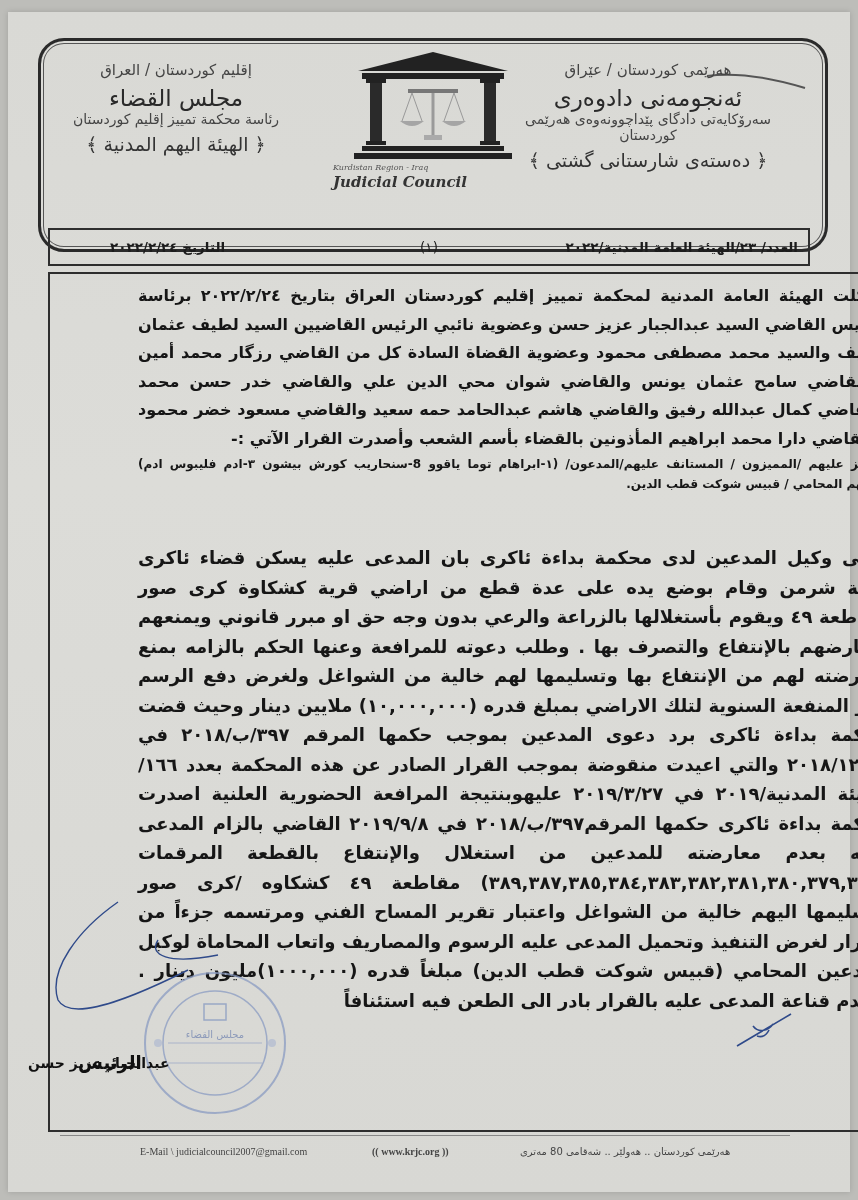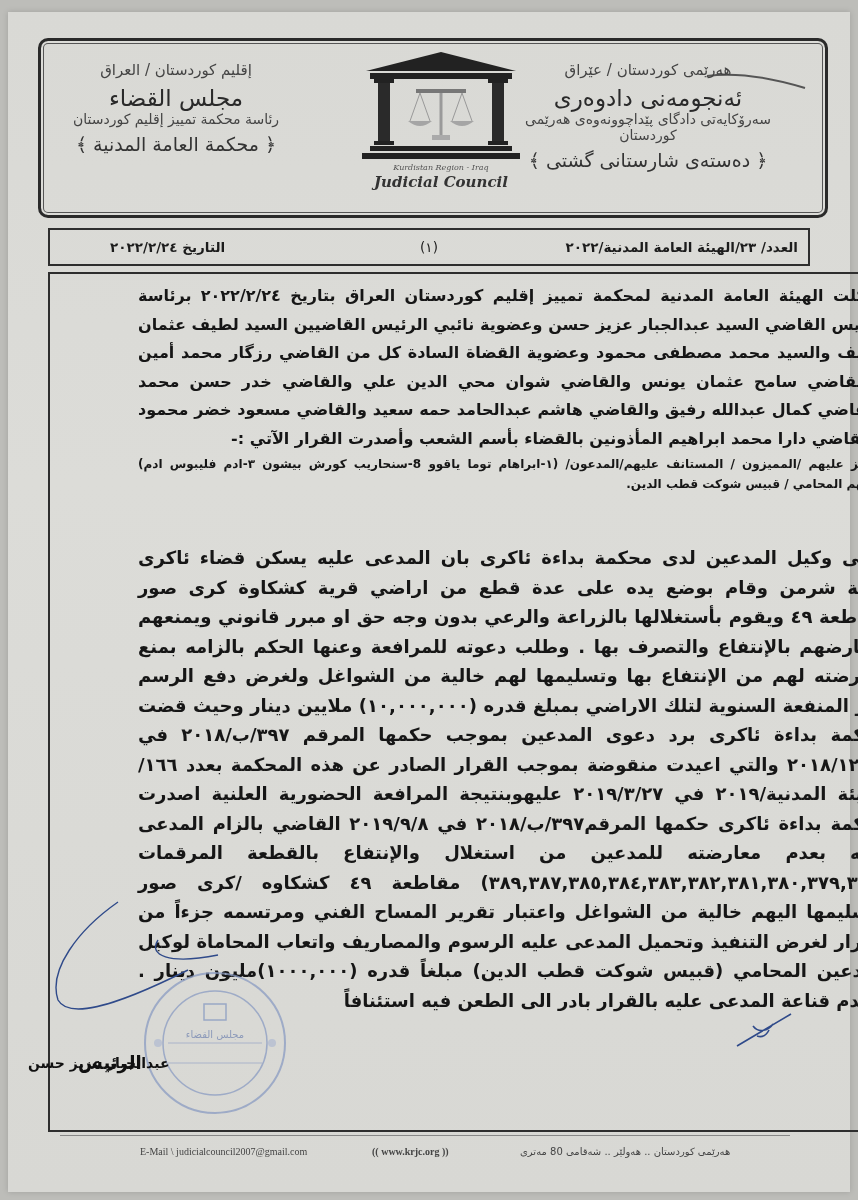--- a/index.html
+++ b/index.html
@@ -8,33 +8,33 @@
     background: #bdbdb9;
     font-family: "DejaVu Sans", sans-serif;
     position: relative;
   }
   .paper {
     position: absolute; left: 8px; top: 12px; width: 842px; height: 1180px;
     background: linear-gradient(180deg, #d9d9d5 0%, #dcdcd8 40%, #d8d8d4 100%);
     box-shadow: 0 0 6px rgba(0,0,0,0.15);
   }
   .header-box {
-    position: absolute; left: 38px; top: 38px; width: 790px; height: 180px;
-    border: 3px solid #2a2a2a; border-radius: 10px; box-sizing: border-box;
+    position: absolute; left: 38px; top: 38px; width: 790px; height: 214px;
+    border: 3px solid #2a2a2a; border-radius: 26px; box-sizing: border-box;
     box-shadow: inset 0 0 0 2px #dcdcd8, inset 0 0 0 3px #555;
   }
   .hdr-col { position: absolute; top: 20px; text-align: center; color: #333; }
   .hdr-left { left: 20px; width: 230px; }
   .hdr-right { right: 32px; width: 290px; direction: rtl; text-align: center; }
   .hdr-left, .hdr-col { direction: rtl; }
   .hdr-small { font-size: 15px; color: #444; }
   .hdr-big { font-size: 23px; color: #2a2a2a; margin-top: 6px; }
   .hdr-sub { font-size: 14px; color: #444; }
   .hdr-sub2 { font-size: 19px; color: #333; margin-top: 6px; }
-  .logo { position: absolute; left: 300px; top: 8px; width: 200px; height: 165px; text-align: center; }
+  .logo { position: absolute; left: 292px; top: 8px; width: 200px; height: 165px; text-align: left; }
   .logo svg { display: block; margin: 0 auto; }
   .logo-sub { font-family: "DejaVu Serif", serif; font-style: italic; font-size: 8px; color: #555; margin-top: 2px; }
   .logo-title { font-family: "DejaVu Serif", serif; font-style: italic; font-weight: bold; font-size: 15px; color: #333; margin-top: 1px; }
 
   .ref-box {
     position: absolute; left: 48px; top: 228px; width: 762px; height: 38px;
     border: 2px solid #2e2e2e; box-sizing: border-box;
     direction: rtl; font-weight: bold; font-size: 13.5px; color: #1c1c1c;
   }
   .ref-number { position: absolute; right: 10px; top: 9px; }
@@ -77,21 +77,21 @@
 
 <svg class="pen-mark" width="110" height="40" viewBox="0 0 110 40">
   <path d="M2 18 C 30 14, 60 18, 100 30" stroke="#555" stroke-width="2" fill="none"></path>
 </svg>
 
 <div class="header-box">
   <div class="hdr-col hdr-left">
     <div class="hdr-small">إقليم كوردستان / العراق</div>
     <div class="hdr-big">مجلس القضاء</div>
     <div class="hdr-sub">رئاسة محكمة تمييز إقليم كوردستان</div>
-    <div class="hdr-sub2">﴿ محكمة العامة المدنية ﴾</div>
+    <div class="hdr-sub2">﴿ الهيئة اليهم المدنية ﴾</div>
   </div>
 
   <div class="logo">
     <svg width="170" height="112" viewBox="0 0 170 112">
       <polygon points="10,22 85,3 160,22" fill="#222"></polygon>
       <rect x="14" y="24" width="142" height="6" fill="#222"></rect>
       <rect x="22" y="32" width="12" height="62" fill="#2a2a2a"></rect>
       <rect x="136" y="32" width="12" height="62" fill="#2a2a2a"></rect>
       <rect x="18" y="30" width="20" height="4" fill="#222"></rect>
       <rect x="132" y="30" width="20" height="4" fill="#222"></rect>

